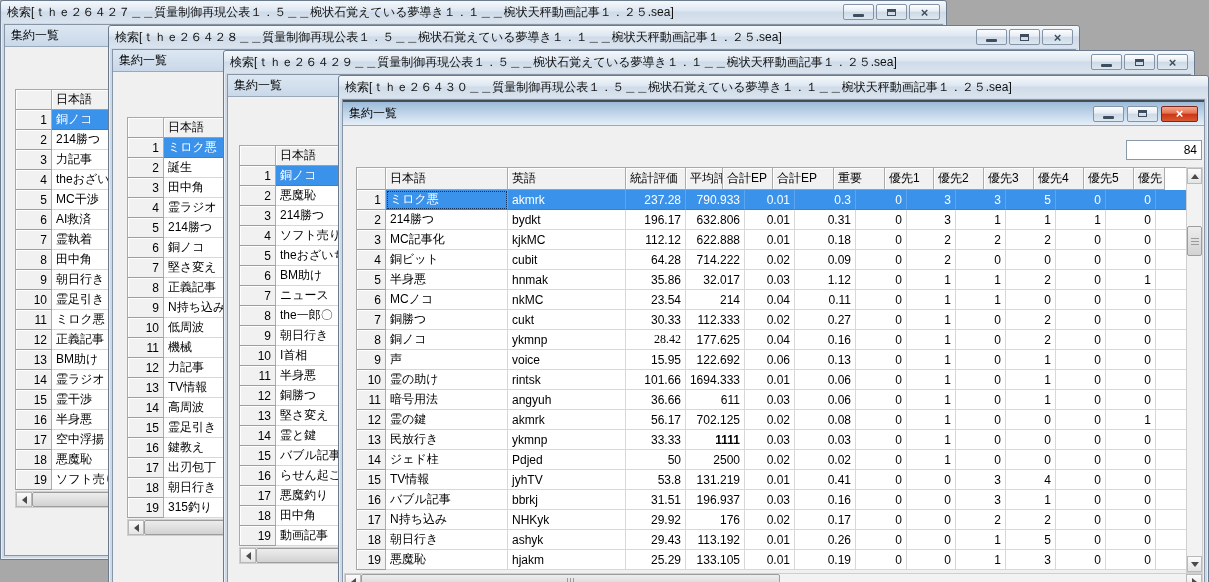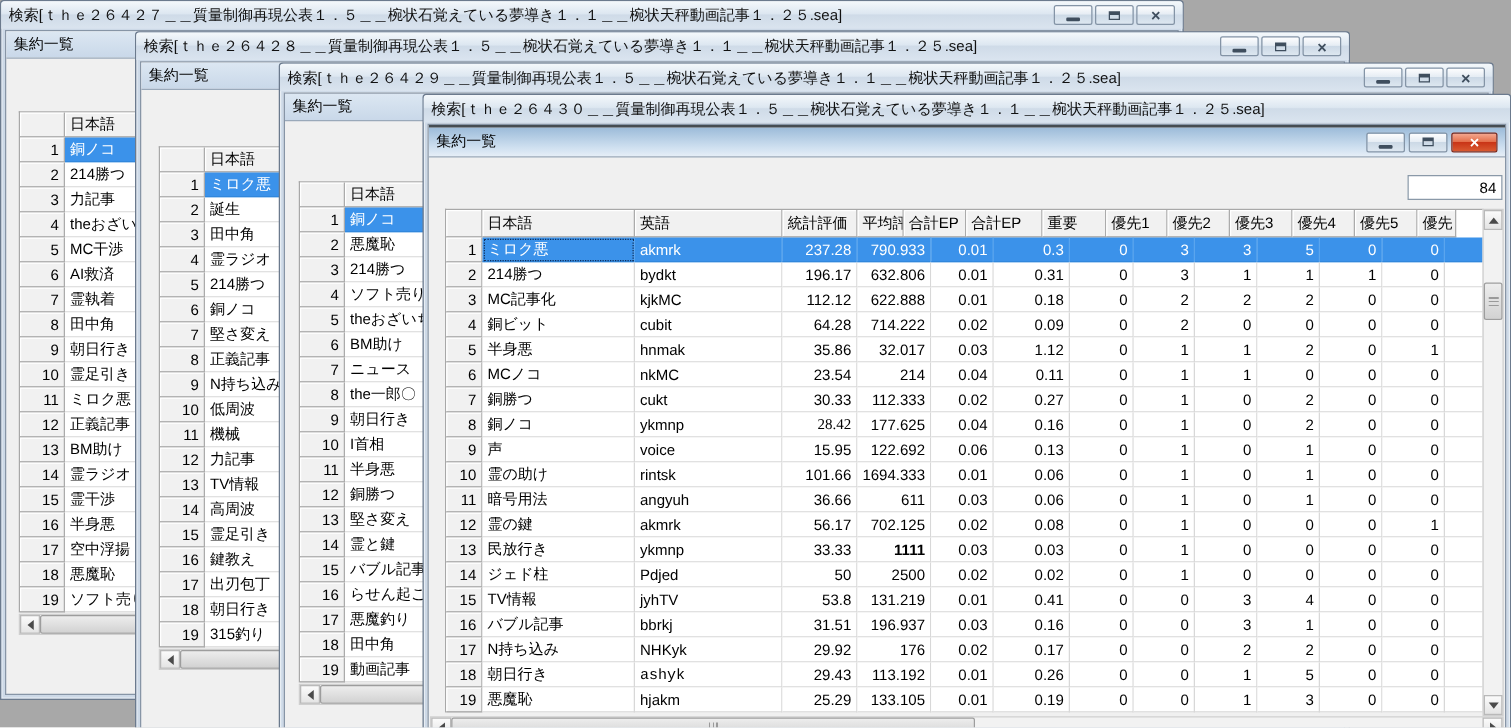--- a/index.html
+++ b/index.html
@@ -723,21 +723,21 @@
             <div class="cell r" style="width: 49px;">0</div>
             <div class="cell r" style="width: 50px;">2</div>
             <div class="cell r" style="width: 50px;">2</div>
             <div class="cell r" style="width: 50px;">0</div>
             <div class="cell r" style="width: 50px;">0</div>
             <div class="cell" style="width: 31px;"></div>
           </div>
           <div class="grow">
             <div class="cell ncell r" style="width: 29px;">18</div>
             <div class="cell" style="width: 122px;">朝日行き</div>
-            <div class="cell" style="width: 118px; font-family: Liberation Mono, monospace;">ashyk</div>
+            <div class="cell" style="width: 118px;">ashyk</div>
             <div class="cell r" style="width: 60px;">29.43</div>
             <div class="cell r" style="width: 59px;">113.192</div>
             <div class="cell r" style="width: 50px;">0.01</div>
             <div class="cell r" style="width: 61px;">0.26</div>
             <div class="cell r" style="width: 51px;">0</div>
             <div class="cell r" style="width: 49px;">0</div>
             <div class="cell r" style="width: 50px;">1</div>
             <div class="cell r" style="width: 50px;">5</div>
             <div class="cell r" style="width: 50px;">0</div>
             <div class="cell r" style="width: 50px;">0</div>

